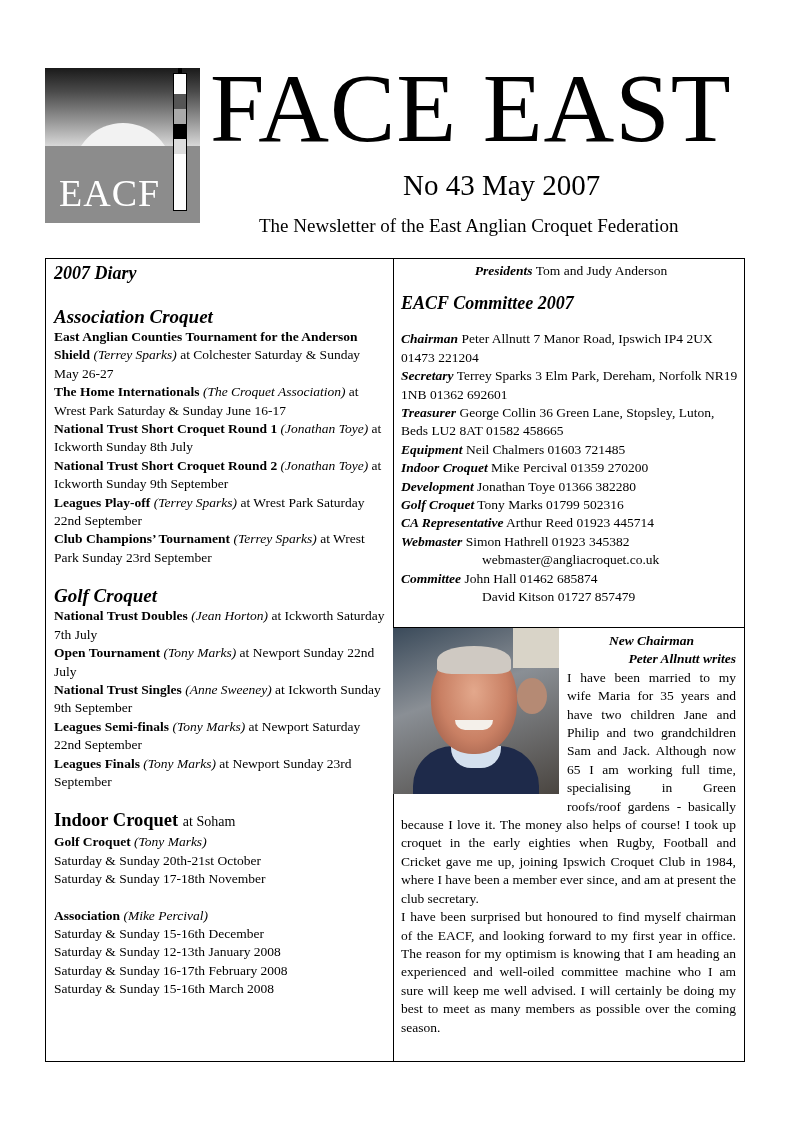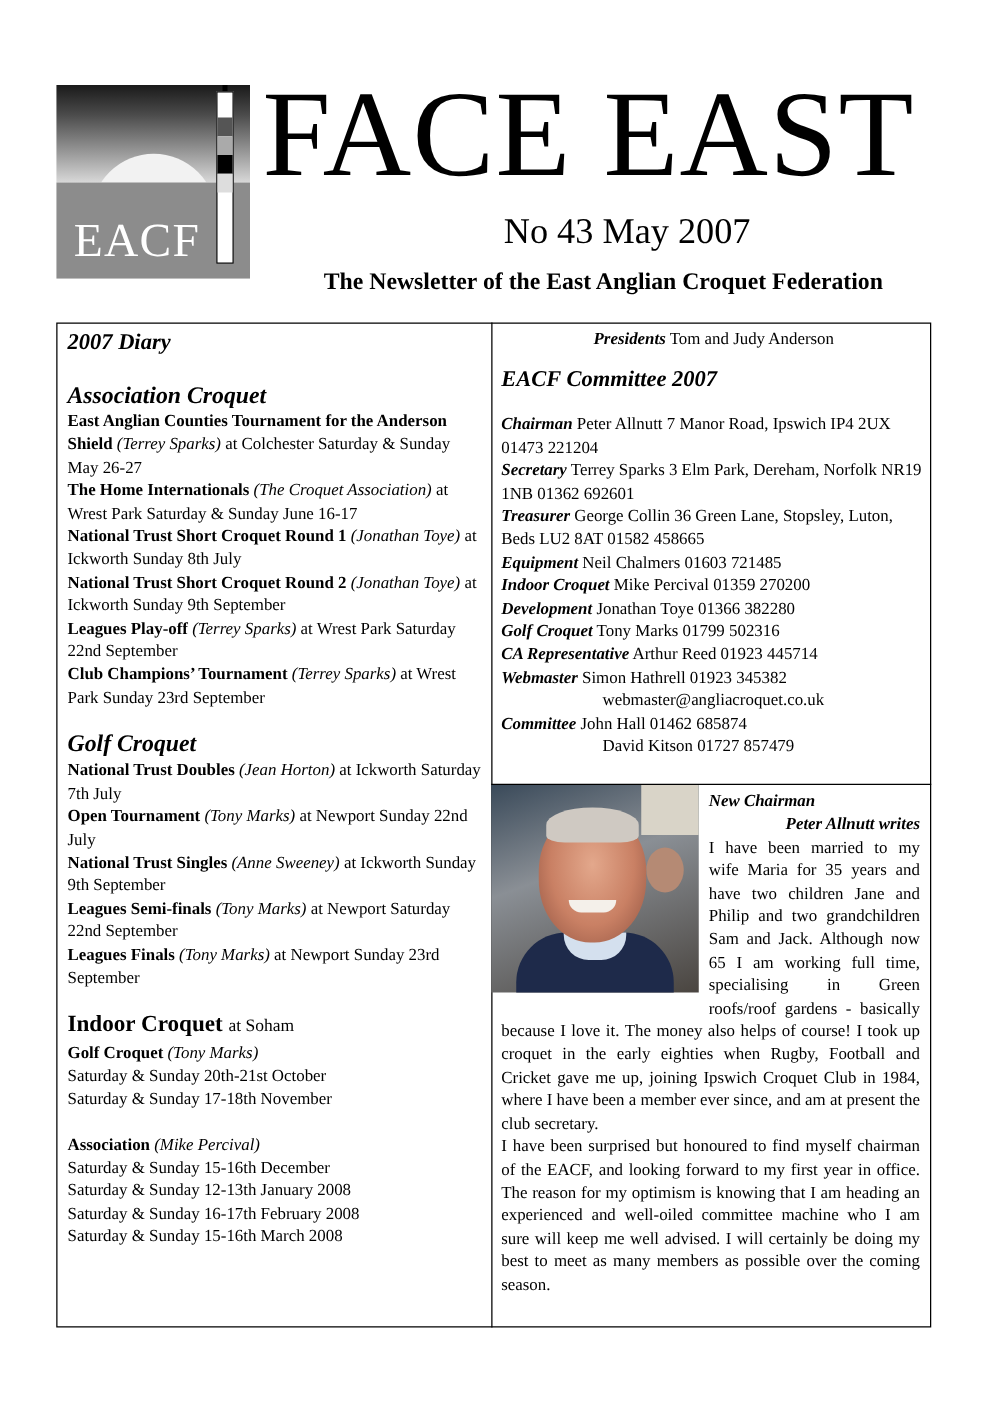--- a/index.html
+++ b/index.html
@@ -13,21 +13,21 @@
               border-radius: 50px 50px 0 0; background: #f2f2f2; }
   .logo-ground { position: absolute; left: 0; top: 78px; width: 155px; height: 77px; background: #8c8c8c; }
   .logo-text { position: absolute; left: 14px; top: 103px; font-size: 38px; color: #ffffff; letter-spacing: 1px; }
   .logo-post { position: absolute; left: 128px; top: 5px; width: 14px; height: 138px; background: #fff;
                border: 1.5px solid #000; box-sizing: border-box; }
   .logo-post-top { position: absolute; left: 133px; top: 0; width: 4px; height: 12px; background: #000; }
   .band { position: absolute; left: 0; width: 100%; }
 
   .title { position: absolute; left: 210px; top: 58px; font-size: 98px; line-height: 100px; letter-spacing: 1px; white-space: nowrap; }
   .issue { position: absolute; left: 403px; top: 162px; font-size: 29px; line-height: 46px; white-space: nowrap; }
-  .subtitle { position: absolute; left: 259px; top: 215px; font-size: 19px; white-space: nowrap; font-weight: bold; }
+  .subtitle { position: absolute; left: 259px; top: 215px; font-size: 19px; white-space: nowrap; }
 
   .frame { position: absolute; left: 45px; top: 258px; width: 700px; height: 804px; border: 1px solid #000; box-sizing: border-box; }
   .vline { position: absolute; left: 393px; top: 258px; width: 1px; height: 804px; background: #000; }
   .hline { position: absolute; left: 393px; top: 627px; width: 352px; height: 1px; background: #000; }
 
   .left { position: absolute; left: 54px; top: 262px; width: 332px; font-size: 13.5px; line-height: 18.4px; }
   .right-top { position: absolute; left: 401px; top: 262px; width: 340px; font-size: 13.5px; line-height: 18.4px; }
   .article { position: absolute; left: 401px; top: 632px; width: 335px; font-size: 13.5px; line-height: 18.4px; text-align: justify; }
 
   .h-diary { font-weight: bold; font-style: italic; font-size: 18px; margin: 0 0 22px 0; line-height: 22px; }
@@ -191,17 +191,17 @@
 <div class="article">
   <div class="photo" title="Photo of Peter Allnutt">
     <div class="photo-bg-light"></div>
     <div class="photo-person2"></div>
     <div class="photo-shirt"></div>
     <div class="photo-collar"></div>
     <div class="photo-head"></div>
     <div class="photo-hair"></div>
     <div class="photo-smile"></div>
   </div>
-  <div class="bi" style="text-align:left">New Chairman</div>
+  <div class="bi" style="text-align:center">New Chairman</div>
   <div class="bi" style="text-align:right">Peter Allnutt writes</div>
   <div>I have been married to my wife Maria for 35 years and have two children Jane and Philip and two grandchildren Sam and Jack. Although now 65 I am working full time, specialising in Green roofs/roof gardens - basically because I love it. The money also helps of course! I took up croquet in the early eighties when Rugby, Football and Cricket gave me up, joining Ipswich Croquet Club in 1984, where I have been a member ever since, and am at present the club secretary.</div>
   <div>I have been surprised but honoured to find myself chairman of the EACF, and looking forward to my first year in office. The reason for my optimism is knowing that I am heading an experienced and well-oiled committee machine who I am sure will keep me well advised. I will certainly be doing my best to meet as many members as possible over the coming season.</div>
 </div>
 
 </body></html>

